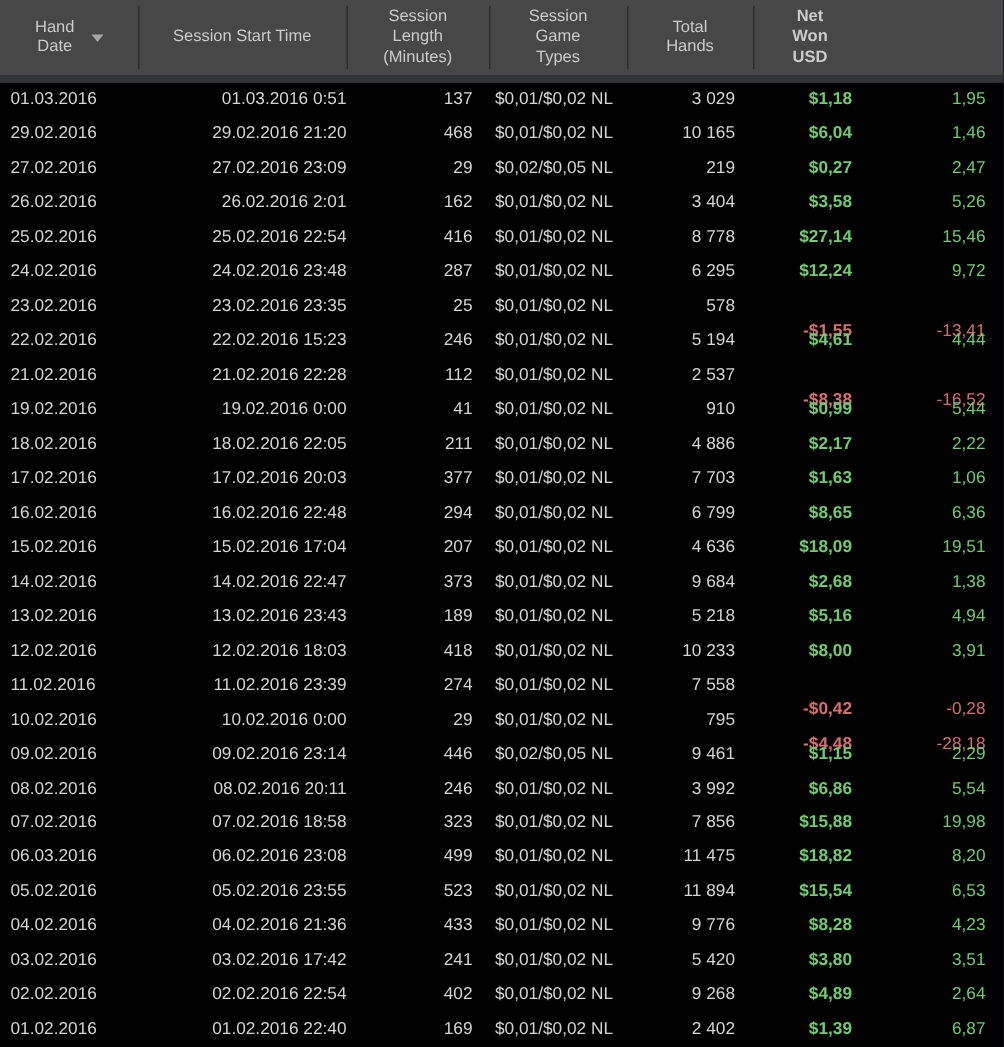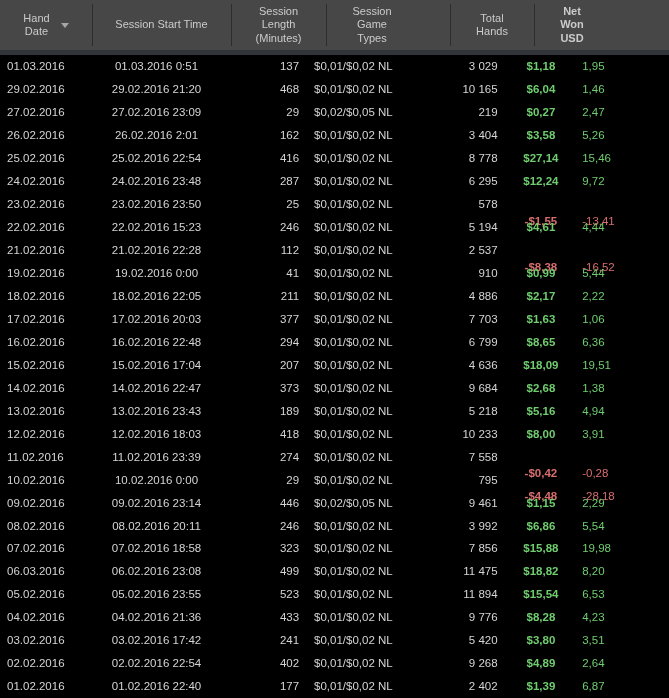--- a/index.html
+++ b/index.html
@@ -67,31 +67,31 @@
     white-space: nowrap;
     overflow: hidden;
   }
   .tcell.pos { color: #6FCD6F; }
   .tcell.neg { color: #DA6E6E; margin-top: 33px; }
   
   .col0 { width: 92px; }
   .col1 { width: 139px; }
   .col2 { width: 95px; }
   .col3 { width: 92px; }
-  .col4 { width: 84px; margin-left: 32px; }
+  .col4 { width: 84px; }
   .col5 { width: 76px; font-weight: bold; }
   .col6 { width: 91px; }
   
   .tcell.col0 { text-align: left;  padding-left: 7px; }
-  .tcell.col1 { text-align: center;  padding-left: 6px; }
+  .tcell.col1 { text-align: right;  padding-left: 6px; }
   .tcell.col2 { text-align: right; padding-right: 11px; }
   .tcell.col3 { text-align: left;  padding-left: 4px; }
   .tcell.col4 { text-align: right; padding-right: 12px; }
-  .tcell.col5 { text-align: center; padding-right: 10px; }
-  .tcell.col6 { text-align: left; padding-right: 12px; }
+  .tcell.col5 { text-align: right; padding-right: 10px; }
+  .tcell.col6 { text-align: right; padding-right: 12px; }
 </style>
 </head>
 <body>
 
 <div id="app">
   <div class="thead">
       <div class="hcell col0">
         <div>
           <div>Hand</div>
           <div>Date</div>
@@ -181,21 +181,21 @@
         <div class="tcell col0">24.02.2016</div>
         <div class="tcell col1">24.02.2016 23:48</div>
         <div class="tcell col2">287</div>
         <div class="tcell col3">$0,01/$0,02 NL</div>
         <div class="tcell col4">6 295</div>
         <div class="tcell col5 pos">$12,24</div>
         <div class="tcell col6 pos">9,72</div>
       </div>
       <div class="trow">
         <div class="tcell col0">23.02.2016</div>
-        <div class="tcell col1">23.02.2016 23:50</div>
+        <div class="tcell col1">23.02.2016 23:35</div>
         <div class="tcell col2">25</div>
         <div class="tcell col3">$0,01/$0,02 NL</div>
         <div class="tcell col4">578</div>
         <div class="tcell col5 neg">-$1,55</div>
         <div class="tcell col6 neg">-13,41</div>
       </div>
       <div class="trow">
         <div class="tcell col0">22.02.2016</div>
         <div class="tcell col1">22.02.2016 15:23</div>
         <div class="tcell col2">246</div>
@@ -371,20 +371,20 @@
         <div class="tcell col1">02.02.2016 22:54</div>
         <div class="tcell col2">402</div>
         <div class="tcell col3">$0,01/$0,02 NL</div>
         <div class="tcell col4">9 268</div>
         <div class="tcell col5 pos">$4,89</div>
         <div class="tcell col6 pos">2,64</div>
       </div>
       <div class="trow">
         <div class="tcell col0">01.02.2016</div>
         <div class="tcell col1">01.02.2016 22:40</div>
-        <div class="tcell col2">177</div>
+        <div class="tcell col2">169</div>
         <div class="tcell col3">$0,01/$0,02 NL</div>
         <div class="tcell col4">2 402</div>
         <div class="tcell col5 pos">$1,39</div>
         <div class="tcell col6 pos">6,87</div>
       </div>
     </div>
 </div>
 
 </body></html>

